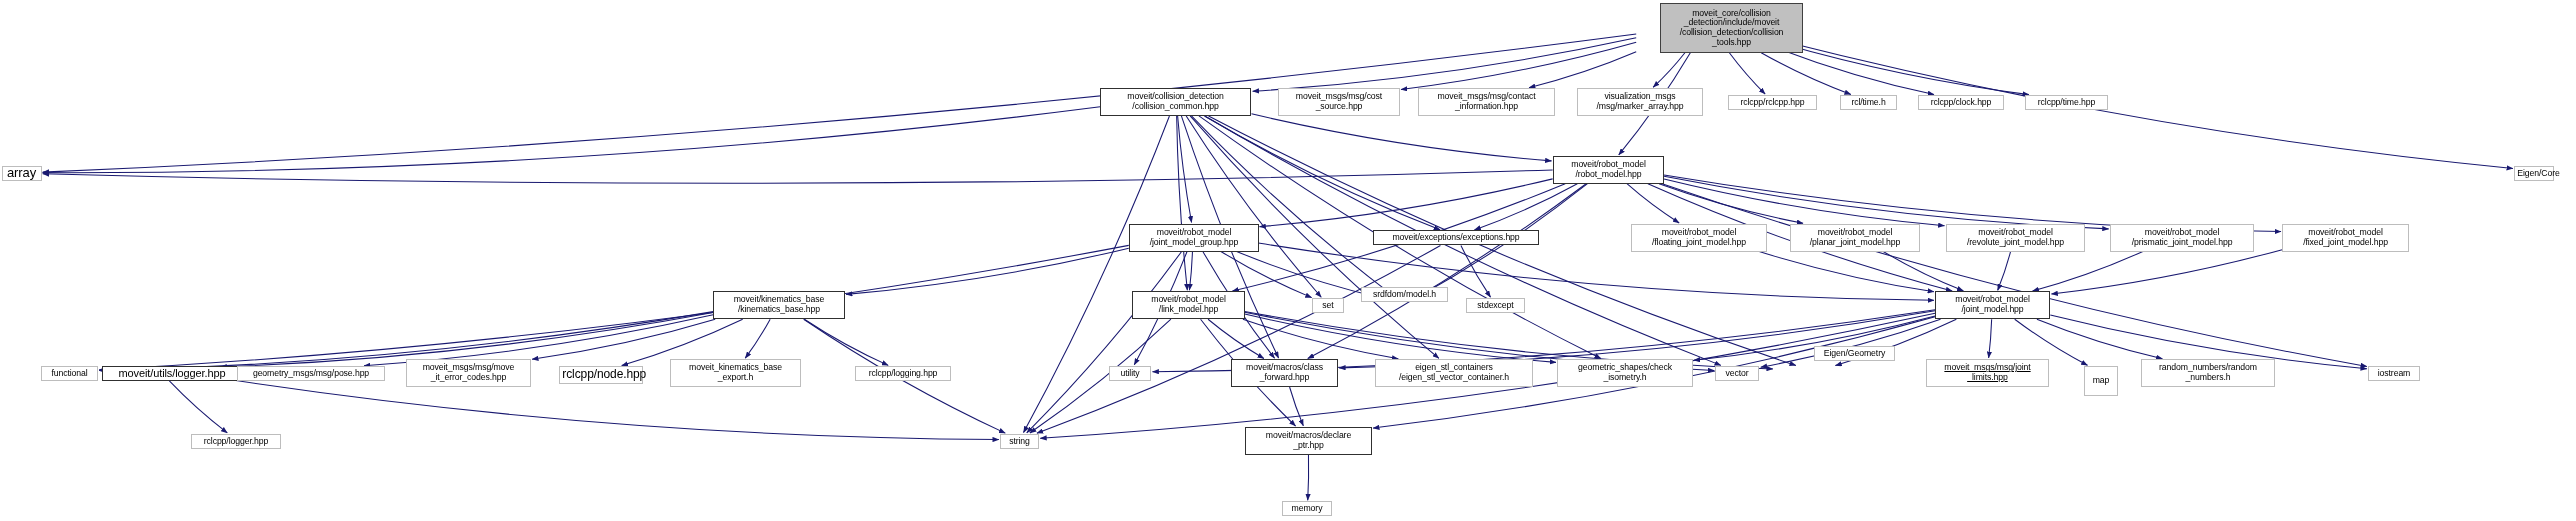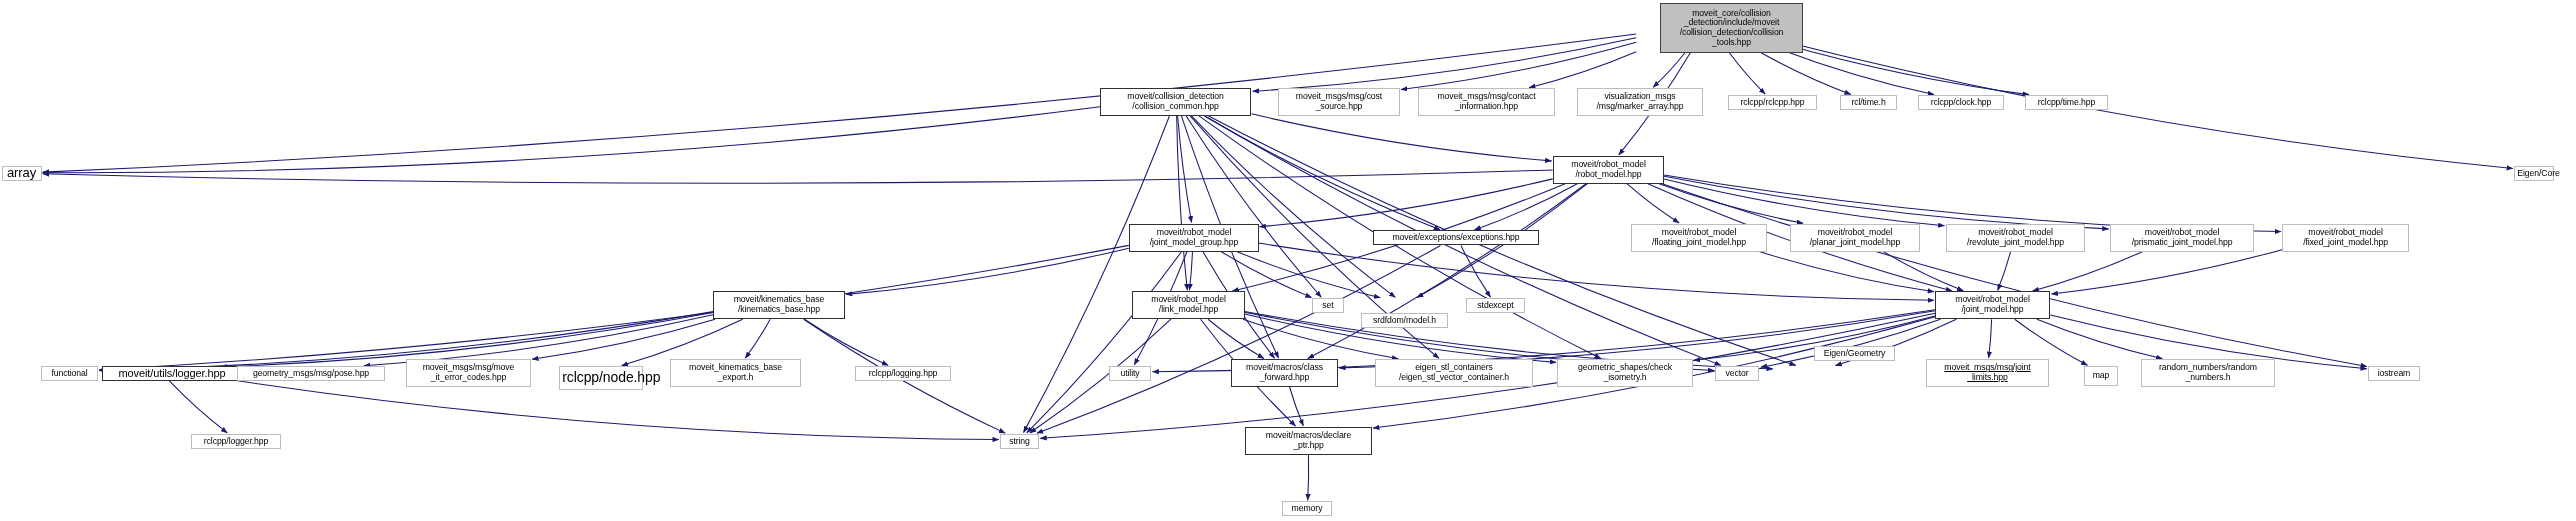--- a/index.html
+++ b/index.html
@@ -179,45 +179,45 @@
 /revolute_joint_model.hpp</span></div>
       <div class="node" style="left: 2110px; top: 224px; width: 144px; height: 28px; font-size: 8.7px;"><span class="nodelabel">moveit/robot_model
 /prismatic_joint_model.hpp</span></div>
       <div class="node" style="left: 2282px; top: 224px; width: 127px; height: 28px; font-size: 8.7px;"><span class="nodelabel">moveit/robot_model
 /fixed_joint_model.hpp</span></div>
       <div class="node emph" style="left: 713px; top: 291px; width: 132px; height: 28px; font-size: 8.7px;"><span class="nodelabel">moveit/kinematics_base
 /kinematics_base.hpp</span></div>
       <div class="node emph" style="left: 1132px; top: 291px; width: 113px; height: 28px; font-size: 8.7px;"><span class="nodelabel">moveit/robot_model
 /link_model.hpp</span></div>
       <div class="node" style="left: 1312px; top: 298px; width: 32px; height: 15px; font-size: 8.7px;"><span class="nodelabel">set</span></div>
-      <div class="node" style="left: 1361px; top: 313px; width: 87px; height: 15px; font-size: 8.7px;"><span class="nodelabel">srdfdom/model.h</span></div>
+      <div class="node" style="left: 1361px; top: 287px; width: 87px; height: 15px; font-size: 8.7px;"><span class="nodelabel">srdfdom/model.h</span></div>
       <div class="node" style="left: 1466px; top: 298px; width: 59px; height: 15px; font-size: 8.7px;"><span class="nodelabel">stdexcept</span></div>
       <div class="node emph" style="left: 1935px; top: 291px; width: 115px; height: 28px; font-size: 8.7px;"><span class="nodelabel">moveit/robot_model
 /joint_model.hpp</span></div>
       <div class="node" style="left: 41px; top: 366px; width: 57px; height: 15px; font-size: 8.7px;"><span class="nodelabel">functional</span></div>
       <div class="node emph" style="left: 102px; top: 366px; width: 140px; height: 15px; font-size: 11px;"><span class="nodelabel">moveit/utils/logger.hpp</span></div>
       <div class="node" style="left: 237px; top: 366px; width: 148px; height: 15px; font-size: 8.7px;"><span class="nodelabel">geometry_msgs/msg/pose.hpp</span></div>
       <div class="node" style="left: 406px; top: 359px; width: 125px; height: 28px; font-size: 8.7px;"><span class="nodelabel">moveit_msgs/msg/move
 _it_error_codes.hpp</span></div>
-      <div class="node" style="left: 559px; top: 366px; width: 84px; height: 24px; font-size: 14px;"><span class="nodelabel">rclcpp/node.hpp</span></div>
+      <div class="node" style="left: 559px; top: 366px; width: 84px; height: 18px; font-size: 12px;"><span class="nodelabel">rclcpp/node.hpp</span></div>
       <div class="node" style="left: 670px; top: 359px; width: 131px; height: 28px; font-size: 8.7px;"><span class="nodelabel">moveit_kinematics_base
 _export.h</span></div>
       <div class="node" style="left: 855px; top: 366px; width: 96px; height: 15px; font-size: 8.7px;"><span class="nodelabel">rclcpp/logging.hpp</span></div>
       <div class="node" style="left: 1109px; top: 366px; width: 42px; height: 15px; font-size: 8.7px;"><span class="nodelabel">utility</span></div>
       <div class="node emph" style="left: 1231px; top: 359px; width: 107px; height: 28px; font-size: 8.7px;"><span class="nodelabel">moveit/macros/class
 _forward.hpp</span></div>
       <div class="node" style="left: 1375px; top: 359px; width: 158px; height: 28px; font-size: 8.7px;"><span class="nodelabel">eigen_stl_containers
 /eigen_stl_vector_container.h</span></div>
       <div class="node" style="left: 1557px; top: 359px; width: 136px; height: 28px; font-size: 8.7px;"><span class="nodelabel">geometric_shapes/check
 _isometry.h</span></div>
       <div class="node" style="left: 1715px; top: 366px; width: 44px; height: 15px; font-size: 8.7px;"><span class="nodelabel">vector</span></div>
       <div class="node" style="left: 1774px; top: 346px; width: 81px; height: 15px; font-size: 8.7px; margin-left: 40px;"><span class="nodelabel">Eigen/Geometry</span></div>
       <div class="node" style="left: 1926px; top: 359px; width: 123px; height: 28px; font-size: 8.7px; text-decoration: underline;"><span class="nodelabel">moveit_msgs/msg/joint
 _limits.hpp</span></div>
-      <div class="node" style="left: 2084px; top: 366px; width: 34px; height: 20px; font-size: 8.7px;"><span class="nodelabel">map</span></div>
+      <div class="node" style="left: 2084px; top: 366px; width: 34px; height: 30px; font-size: 8.7px;"><span class="nodelabel">map</span></div>
       <div class="node" style="left: 2141px; top: 359px; width: 134px; height: 28px; font-size: 8.7px;"><span class="nodelabel">random_numbers/random
 _numbers.h</span></div>
       <div class="node" style="left: 2368px; top: 366px; width: 52px; height: 15px; font-size: 8.7px;"><span class="nodelabel">iostream</span></div>
       <div class="node" style="left: 191px; top: 434px; width: 90px; height: 15px; font-size: 8.7px;"><span class="nodelabel">rclcpp/logger.hpp</span></div>
       <div class="node" style="left: 1000px; top: 434px; width: 39px; height: 15px; font-size: 8.7px;"><span class="nodelabel">string</span></div>
       <div class="node emph" style="left: 1245px; top: 427px; width: 127px; height: 28px; font-size: 8.7px;"><span class="nodelabel">moveit/macros/declare
 _ptr.hpp</span></div>
       <div class="node" style="left: 1282px; top: 501px; width: 50px; height: 15px; font-size: 8.7px;"><span class="nodelabel">memory</span></div>
     </div>
 </div>

